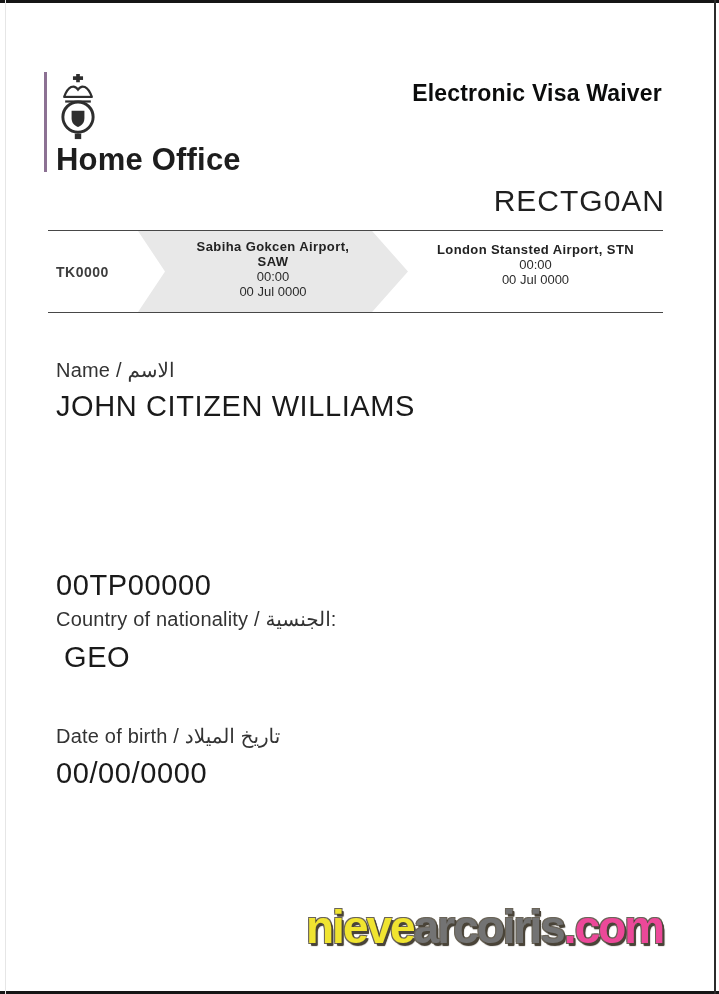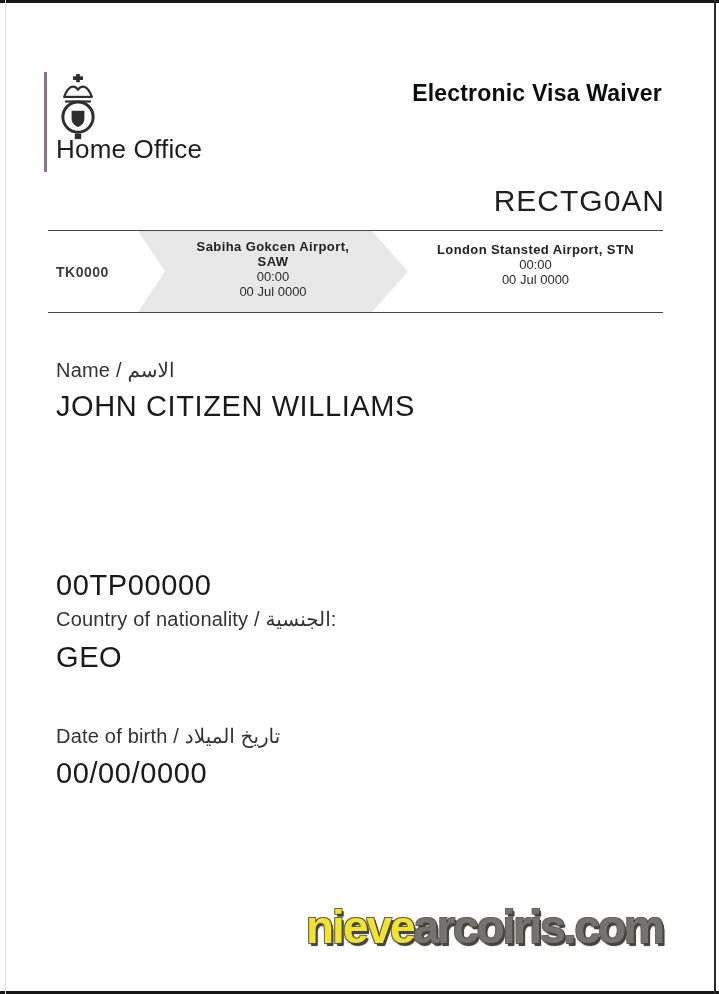--- a/index.html
+++ b/index.html
@@ -15,21 +15,21 @@
 
   
   .border-top    { position:absolute; left:0; top:0; width:719px; height:3px; background:#161616; }
   .border-bottom { position:absolute; left:0; bottom:0; width:719px; height:3px; background:#161616; }
   .border-right  { position:absolute; right:3px; top:0; width:2px; height:994px; background:#2b2b2b; }
   .border-left   { position:absolute; left:5px; top:0; width:1px; height:994px; background:#e6e6e6; }
 
   
   .brand-bar { position:absolute; left:44px; top:72px; width:3px; height:100px; background:#8c7193; }
   .crest     { position:absolute; left:54px; top:74px; width:48px; height:66px; }
-  .logo-text { position:absolute; left:56px; top:134px; font-size:26px; font-weight:normal; color:#1d1d1d; letter-spacing:0.2px; }
+  .logo-text { position:absolute; left:56px; top:142px; font-size:31px; font-weight:bold; color:#1d1d1d; letter-spacing:0.2px; }
 
   .doc-title { position:absolute; right:57px; top:80px; font-size:23px; font-weight:bold; color:#0b0c0c; letter-spacing:0.2px;margin-left:20px; }
   .reference { position:absolute; right:54px; top:184px; font-size:30px; font-weight:normal; color:#1f1f1f; letter-spacing:1px; }
 
   
   .flight-bar {
     position:absolute; left:48px; top:230px; width:615px; height:83px;
     border-top:1px solid #474747; border-bottom:1px solid #474747;
   }
   .flight-no {
@@ -48,21 +48,21 @@
     text-align:center; padding-top:11px;
     font-size:13px; line-height:15px; color:#2c2c2c;
   }
   .airport-bold { font-weight:bold; color:#222; letter-spacing:0.4px; }
 
   
   .field-label { position:absolute; left:56px; font-size:20px; color:#333333; letter-spacing:0.2px; }
   .field-value { position:absolute; left:56px; font-size:29px; color:#1a1a1a; letter-spacing:0.6px; }
   .lbl-name  { top:358px; }  .val-name  { top:390px; }
   .lbl-pass  { top:491px; }  .val-pass  { top:525px;margin-top:44px; }
-  .lbl-nat   { top:607px; }  .val-nat   { top:641px; }
+  .lbl-nat   { top:607px; }  .val-nat   { top:641px;margin-left:8px; }
   .lbl-dob   { top:724px; }  .val-dob   { top:757px; }
 
   
   .watermark {
     position:absolute; left:306px; top:900px;
     font-size:46px; font-weight:bold; letter-spacing:-2px;
     white-space:nowrap;
     text-shadow:2px 2px 0 #4a4438, -1px -1px 0 #6a6458, 1px -1px 0 #6a6458, -1px 1px 0 #6a6458, 2px 3px 1px #3c362c;
   }
 </style>
@@ -118,16 +118,16 @@
 
   <div class="field-value val-pass">00TP00000</div>
 
   <div class="field-label lbl-nat">Country of nationality / الجنسية:</div>
   <div class="field-value val-nat">GEO</div>
 
   <div class="field-label lbl-dob">Date of birth / تاريخ الميلاد</div>
   <div class="field-value val-dob">00/00/0000</div>
 
   <div class="watermark">
-    <span style="color: rgb(240, 228, 48);">nieve</span><span style="color: #737373;">arcoiris</span><span style="color: #737373; margin-top: 16px;">.com</span>
+    <span style="color: rgb(240, 228, 48);">nieve</span><span style="color: #737373;">arcoiris</span><span style="color: #ec4899; margin-top: 16px;">.com</span>
   </div>
 
 </div>
 
 </body></html>

